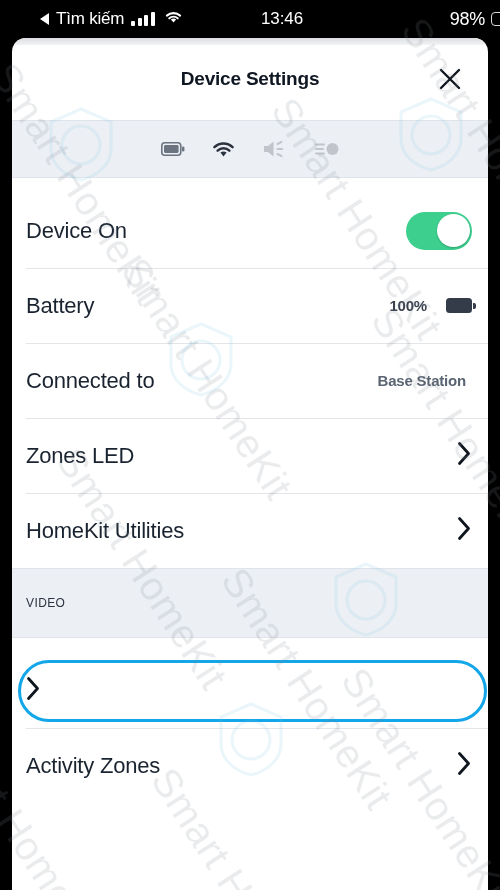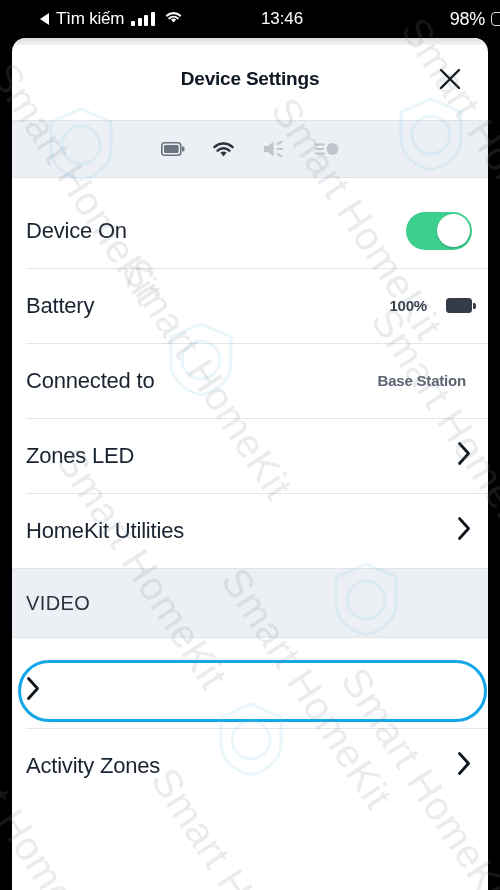--- a/index.html
+++ b/index.html
@@ -99,21 +99,21 @@
 
   
   .chevron { flex:none; }
 
   
   .section-hd {
     height:70px; background:#eceff4;
     border-top:1px solid #dfe3ea; border-bottom:1px solid #dfe3ea;
     display:flex; align-items:center; padding:0 26px;
   }
-  .section-hd-label { font-size:20px; color:#2b3340; letter-spacing:0.4px; }
+  .section-hd-label { font-size:12px; color:#2b3340; letter-spacing:0.4px; }
 
   
   .row.highlight { height:75px; }
   .hl-ring {
     position:absolute; left:18px; right:13px; top:7px; bottom:6px;
     border:3px solid #13a6e8; border-radius:34px; pointer-events:none;
   }
 
   
   .watermark {

